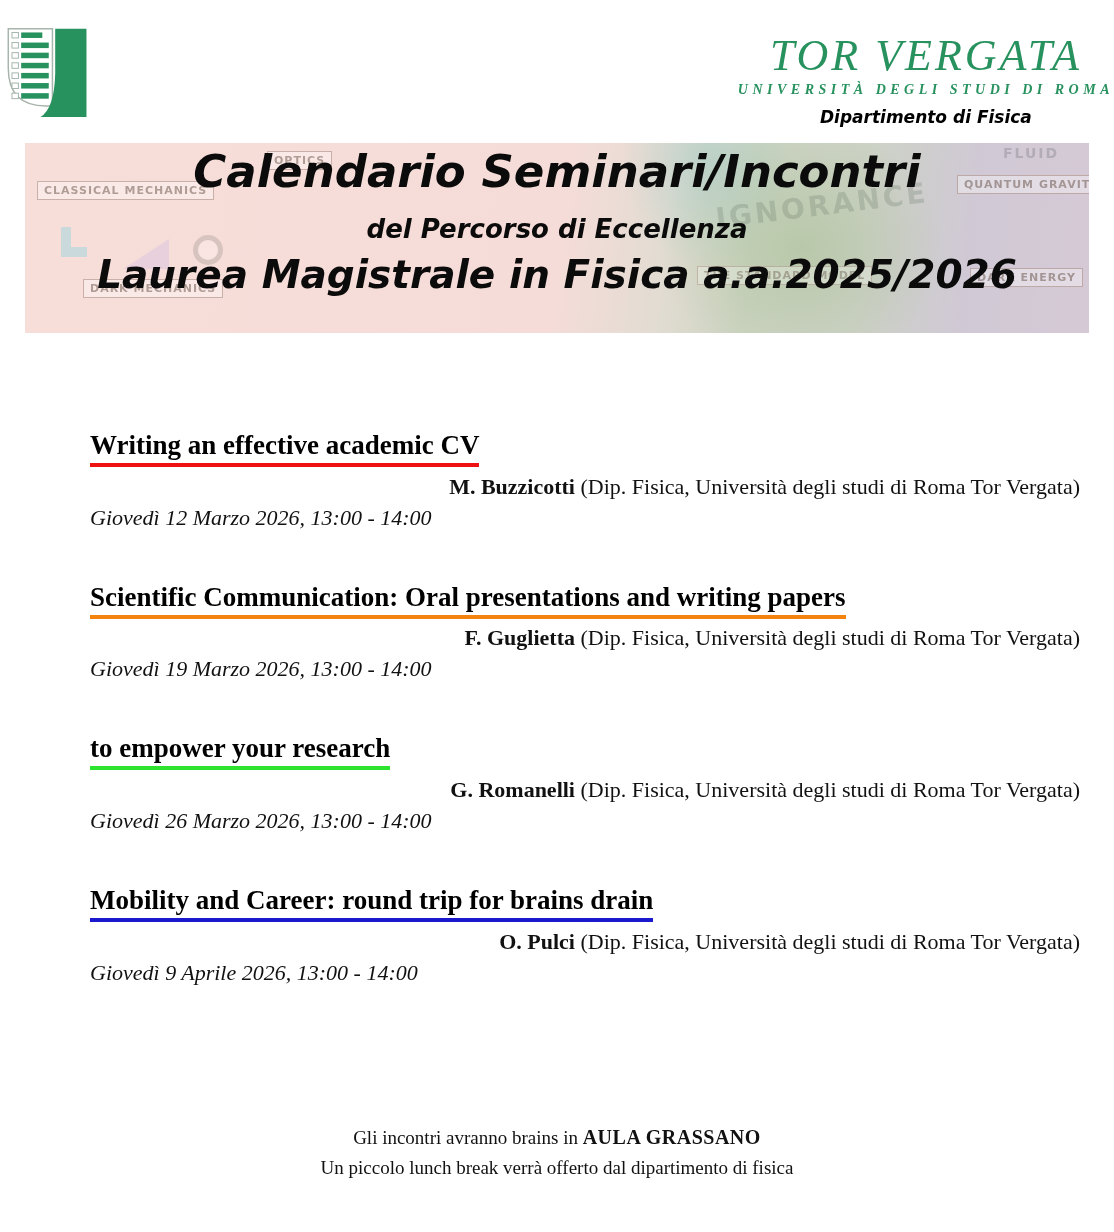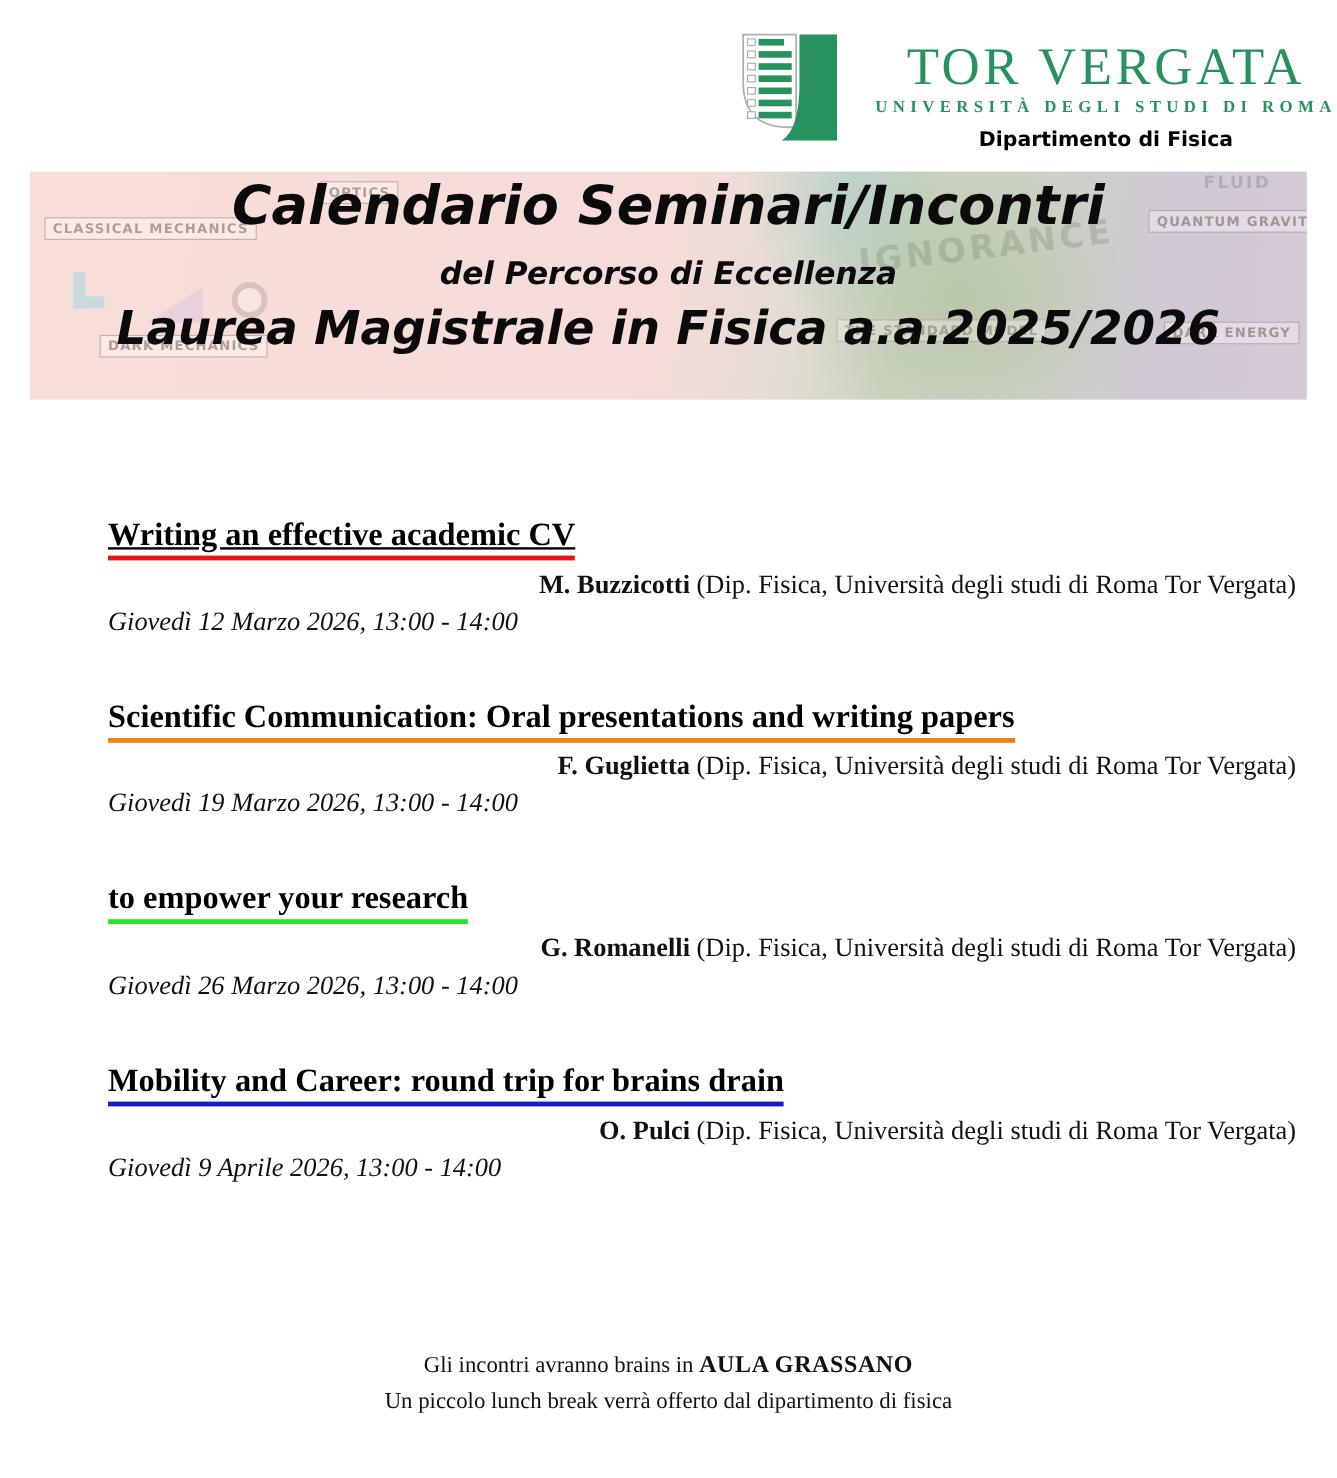--- a/index.html
+++ b/index.html
@@ -8,21 +8,21 @@
     position:relative;
     width:1114px; height:1232px;
     margin:0 auto;
     background:#ffffff;
     font-family:"Liberation Serif", serif;
     color:#111;
     overflow:hidden;
   }
 
   
-  .header { display:flex; justify-content:flex-end; align-items:flex-start; padding-top:24px; }
+  .header { display:flex; justify-content:space-between; align-items:flex-start; padding-top:24px;font-style:italic; }
   .logo-shield { width:92px; height:96px; margin-right:26px; flex:0 0 auto; }
   .brand-col { display:flex; flex-direction:column; align-items:center; padding-top:10px; }
   .brand-name {
     font-family:"Liberation Serif", serif;
     font-size:44px; line-height:1.0; font-weight:normal;
     color:#28925f; letter-spacing:3px; white-space:nowrap;
   }
   .brand-sub {
     font-family:"Liberation Serif", serif;
     font-size:14px; font-weight:bold; color:#28925f;
@@ -140,21 +140,21 @@
     <div class="banner-titles">
       <div class="bt-line bt-1">Calendario Seminari/Incontri</div>
       <div class="bt-line bt-2">del Percorso di Eccellenza</div>
       <div class="bt-line bt-3">Laurea Magistrale in Fisica a.a.2025/2026</div>
     </div>
   </div>
 
   <div class="content">
     <section class="seminar">
       <div class="sem-title">
-          <div class="t-line"><span class="t-text" style="border-bottom-color: rgb(238, 17, 17); text-decoration: underline;">Writing an effective academic CV</span></div>
+          <div class="t-line"><span class="t-text" style="border-bottom-color: rgb(238, 17, 17);">Writing an effective academic CV</span></div>
         </div>
       <p class="sem-speaker"><b>M. Buzzicotti</b><span> (Dip. Fisica, Università degli studi di Roma Tor Vergata)</span></p>
       <p class="sem-date">Giovedì 12 Marzo 2026, 13:00 - 14:00</p>
     </section>
 
     <section class="seminar">
       <div class="sem-title">
           <div class="t-line"><span class="t-text" style="border-bottom-color: rgb(243, 130, 15);">Scientific Communication: Oral presentations and writing papers</span></div>
         </div>
       <p class="sem-speaker"><b>F. Guglietta</b><span> (Dip. Fisica, Università degli studi di Roma Tor Vergata)</span></p>

